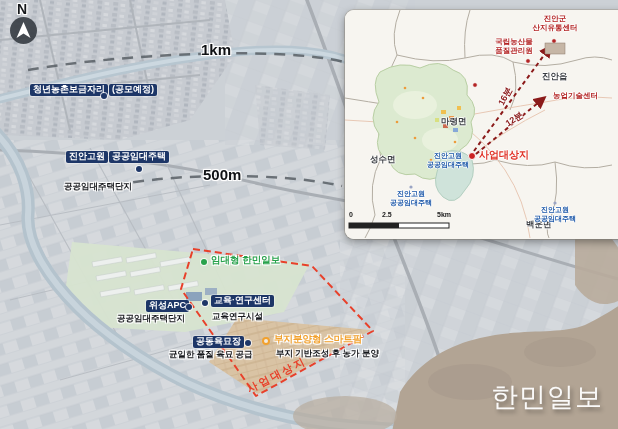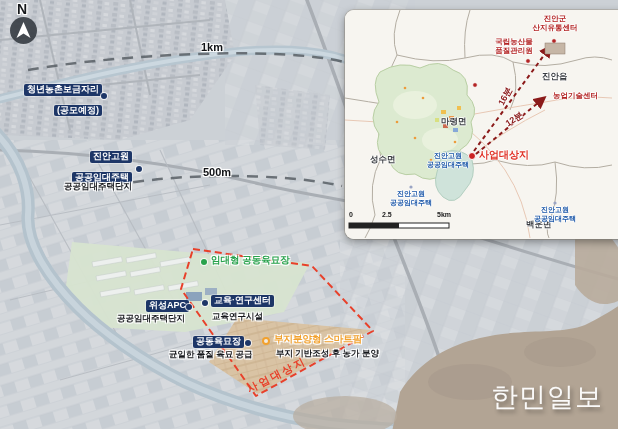--- a/index.html
+++ b/index.html
@@ -6,34 +6,34 @@
   html,body{background:#fff}
   body{font-family:"Liberation Sans","DejaVu Sans",sans-serif}
   #stage{position:relative;width:618px;height:429px;overflow:hidden;background:#ccd1d6}
   .abs{position:absolute}
   svg{display:block}
 
   
   .halo{text-shadow:-1px -1px 0 #fff,1px -1px 0 #fff,-1px 1px 0 #fff,1px 1px 0 #fff,0 0 3px #fff}
   .halo-s{text-shadow:-1px 0 0 rgba(255,255,255,.85),1px 0 0 rgba(255,255,255,.85),0 -1px 0 rgba(255,255,255,.85),0 1px 0 rgba(255,255,255,.85)}
   .boxlbl{display:inline-block;background:var(--navy,#1d3667);color:#fff;font-size:9px;font-weight:bold;line-height:1.3;padding:0 3px;border-radius:2px;white-space:nowrap;box-shadow:0 0 0 1px rgba(255,255,255,.35)}
-  .stack{display:flex;flex-direction:column;align-items:flex-end;gap:9px}
+  .stack{display:flex;flex-direction:row;align-items:flex-end;gap:1px}
   .sub{font-size:8.5px;font-weight:bold;color:#16181c;white-space:nowrap}
   .dot{width:6px;height:6px;border-radius:50%;background:var(--navy,#1d3667);box-shadow:0 0 0 1px rgba(255,255,255,.75)}
   .dot.green{background:var(--green,#28a24c)}
   .ring{width:8px;height:8px;border:2px solid var(--orange,#f2a12e);border-radius:50%;background:rgba(255,255,255,.65)}
   .t-green{color:var(--green,#28a24c);font-size:9.5px;font-weight:bold;white-space:nowrap}
   .t-orange{color:var(--orange,#f2a12e);font-size:9.5px;font-weight:bold;white-space:nowrap}
 
   
   #compass-n{left:17px;top:1px;font-size:14px;font-weight:bold;color:#16181b}
   #compass-circle{left:10px;top:17px;width:27px;height:27px;border-radius:50%;background:rgba(50,56,63,.88);display:flex;align-items:center;justify-content:center}
 
   
-  .dist{font-size:11px;font-weight:bold;color:#101215}
+  .dist{font-size:15px;font-weight:bold;color:#101215}
   #dist-1km{left:201px;top:41px}
   #dist-500m{left:203px;top:166px}
 
   
   #m-youth-stack{left:30px;top:84px;width:72px}
   #m-youth-dot{left:101px;top:93px}
   #m-youth-sub{left:1px;top:110px}
   #m-gowon-stack{left:66px;top:151px;width:66px}
   #m-gowon-dot{left:136px;top:166px}
   #m-gowon-sub{left:64px;top:181px}
@@ -198,21 +198,21 @@
   <div class="abs dot" id="m-youth-dot"></div>
 
   <div class="abs stack" id="m-gowon-stack">
     <span class="boxlbl">진안고원</span>
     <span class="boxlbl">공공임대주택</span>
   </div>
   <div class="abs dot" id="m-gowon-dot"></div>
   <div class="abs sub halo" id="m-gowon-sub">공공임대주택단지</div>
 
   <div class="abs dot green" id="m-rental-dot"></div>
-  <div class="abs t-green halo" id="m-rental-title">임대형 공동육묘장</div>
+  <div class="abs t-green halo" id="m-rental-title">임대형 한민일보</div>
 
   <span class="abs boxlbl" id="m-apc-box">위성APC</span>
   <div class="abs dot" id="m-apc-dot"></div>
   <div class="abs sub halo" id="m-apc-sub">공공임대주택단지</div>
 
   <div class="abs dot" id="m-edu-dot"></div>
   <span class="abs boxlbl" id="m-edu-box">교육·연구센터</span>
   <div class="abs sub halo" id="m-edu-sub">교육연구시설</div>
 
   <span class="abs boxlbl" id="m-nursery-box">공동육묘장</span>

